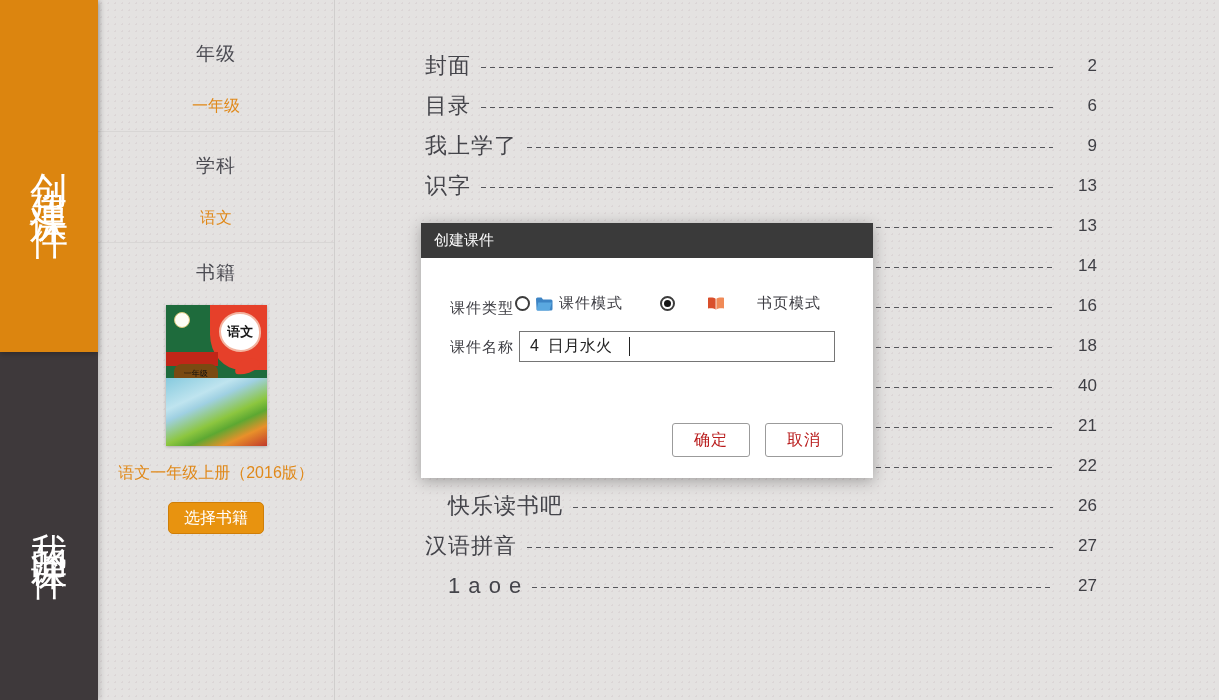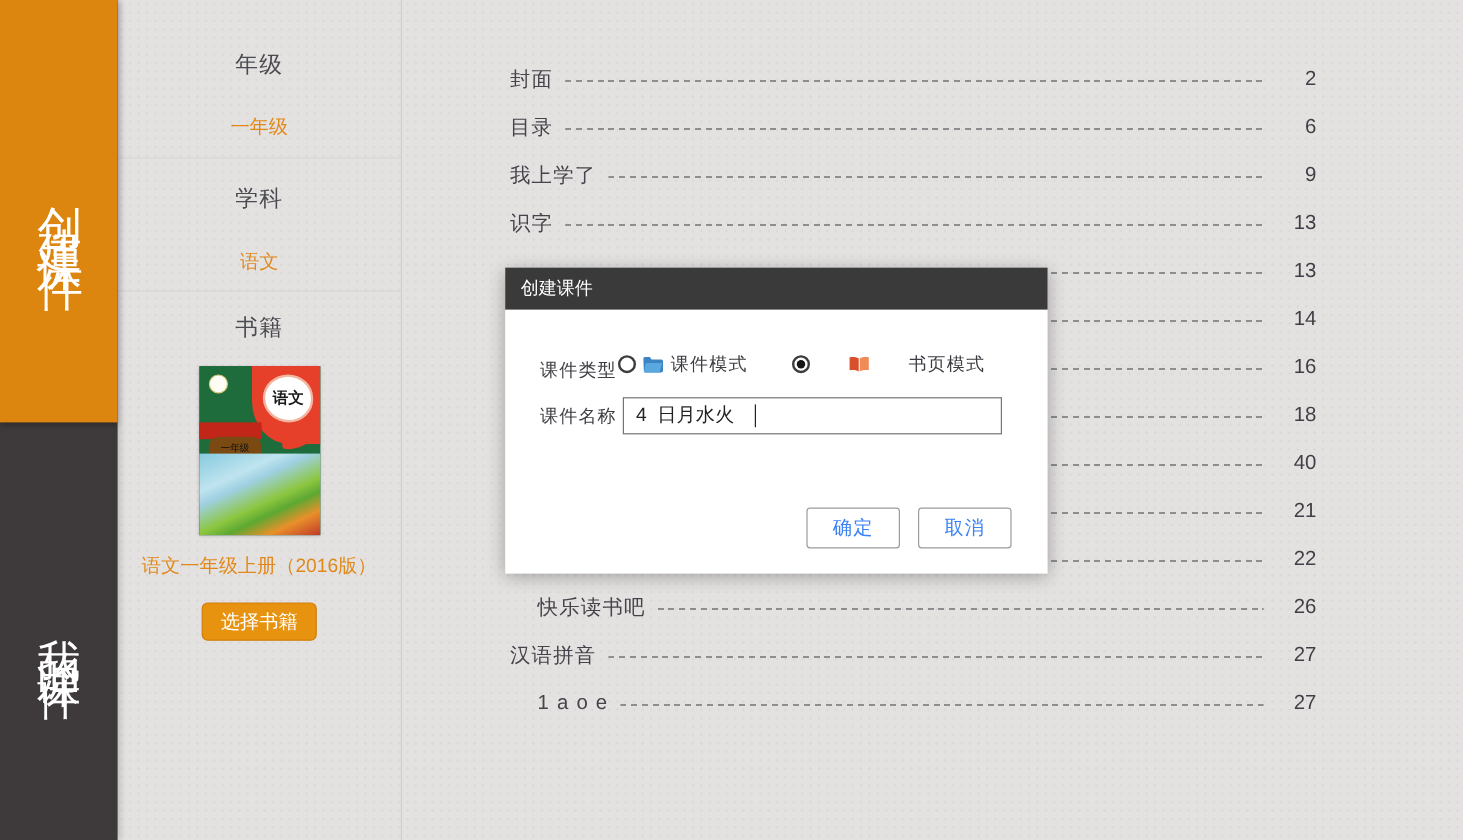--- a/index.html
+++ b/index.html
@@ -65,21 +65,21 @@
   .select-book-btn { margin-top:15px; width:96px; height:32px;
     background:#e8930f; border:1px solid #cf7e08; border-radius:5px;
     color:#ffffff; font-size:16px; cursor:pointer;
     font-family:"Liberation Sans","DejaVu Sans",sans-serif; }
 
   
   .main { position:absolute; left:335px; top:0; width:884px; height:700px; padding-top:46px; }
   .toc-row { height:40px; display:flex; align-items:center;
     padding-left:90px; padding-right:122px; cursor:pointer; }
   .toc-row.indent { padding-left:113px; }
-  .toc-label { font-size:17px; color:#44444a; white-space:nowrap; letter-spacing:1px; }
+  .toc-label { font-size:22px; color:#44444a; white-space:nowrap; letter-spacing:1px; }
   .toc-leader { flex:1; height:2px; margin:4px 10px 0 10px;
     background-image:repeating-linear-gradient(to right,#55555a 0 5px,transparent 5px 9px);
     background-size:100% 1px; background-repeat:no-repeat; background-position:0 0; }
   .toc-page { width:34px; text-align:right; font-size:17px; color:#3f3f45; }
 
   
   .modal { position:absolute; left:421px; top:223px; width:452px; height:255px;
     background:#ffffff; z-index:5; box-shadow:0 3px 14px rgba(0,0,0,.30); }
   .modal-header { height:35px; background:#3a3a3a; color:#ffffff;
     display:flex; align-items:center; padding-left:13px; font-size:15px; }
@@ -95,21 +95,21 @@
   .radio.checked::after { content:""; position:absolute; left:50%; top:50%;
     width:7px; height:7px; margin:-3.5px 0 0 -3.5px; background:#151515; border-radius:50%; }
   .opt-text { font-size:15px; color:#3c3c42; letter-spacing:1px; }
   .opt svg { display:block; }
   .name-input { position:absolute; left:98px; top:73px; width:316px; height:31px;
     border:1px solid #757575; background:#ffffff; font-size:16px; color:#222;
     padding:0 10px; font-family:"Liberation Sans","DejaVu Sans",sans-serif; outline:none; }
   .caret { position:absolute; left:208px; top:79px; width:1px; height:19px; background:#222; }
   .modal-btn { position:absolute; top:165px; width:78px; height:34px;
     background:#ffffff; border:1px solid #9b9b9b; border-radius:3px;
-    font-size:16px; color:#3b82f6; cursor:pointer; letter-spacing:1px;
+    font-size:16px; color:#b91c1c; cursor:pointer; letter-spacing:1px;
     font-family:"Liberation Sans","DejaVu Sans",sans-serif; }
   .btn-ok { left:251px; }
   .btn-cancel { left:344px; }
 </style>
 </head>
 <body>
 
 <div class="app">
 
   <aside class="nav-left">

